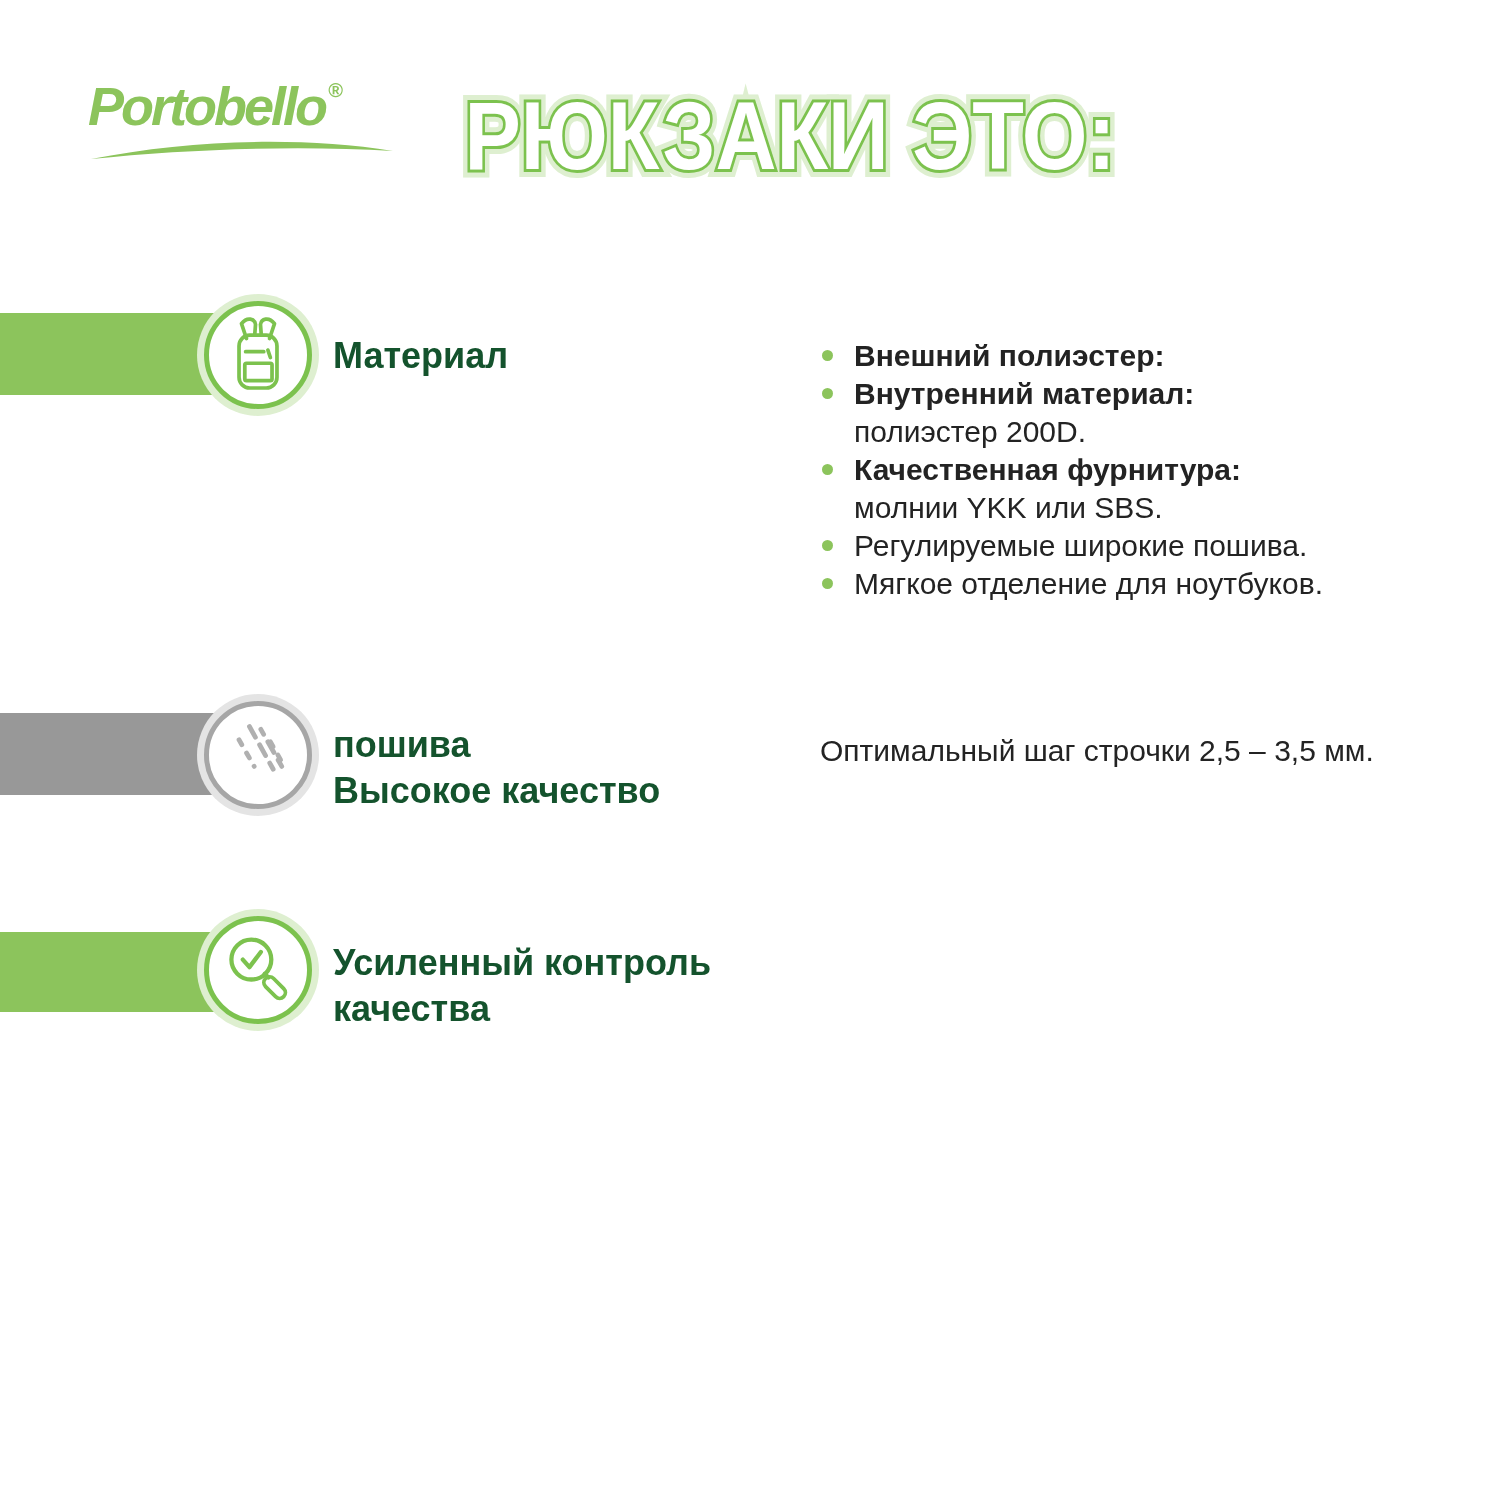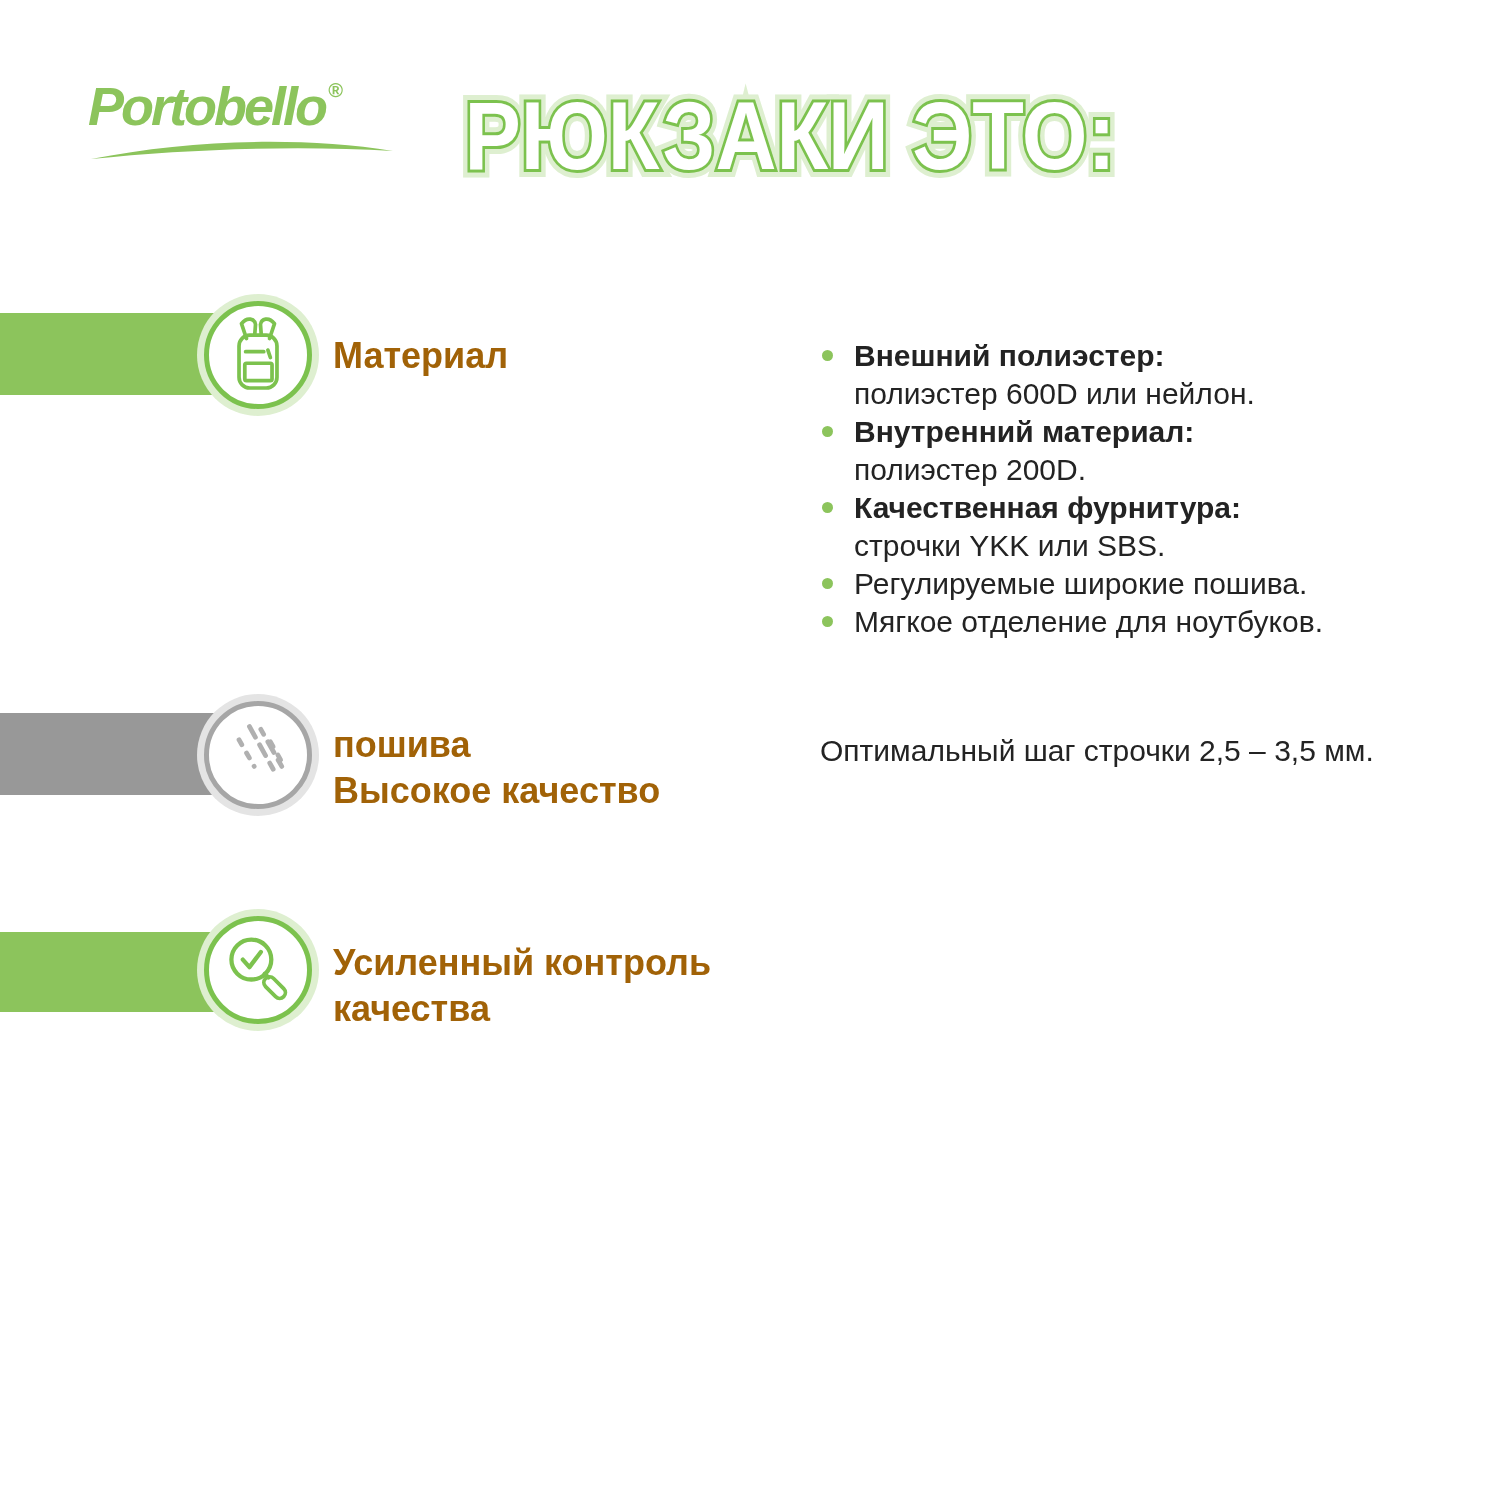--- a/index.html
+++ b/index.html
@@ -47,21 +47,21 @@
   .badge-gray  { background:#e4e4e4; }
   .badge-inner {
     width:98px; height:98px; border-radius:50%; background:#ffffff;
     display:flex; align-items:center; justify-content:center;
   }
   .badge-green .badge-inner { border:5px solid #7cc24e; }
   .badge-gray  .badge-inner { border:5px solid #a6a6a6; }
 
   .row-title {
     position:absolute; left:333px; font-weight:700; font-size:36px;
-    line-height:46px; color:#a16207; white-space:nowrap;
+    line-height:46px; color:#14532d; white-space:nowrap;
   }
   .row-title-1 { top:333px; }
   .row-title-2 { top:722px; }
   .row-title-3 { top:940px; }
 
   
   .bullets { position:absolute; left:820px; top:337px; width:620px; }
   .bullet { position:relative; padding-left:34px; font-size:30px; line-height:38px; }
   .bullet .dot {
     position:absolute; left:2px; top:13px; width:11px; height:11px;
@@ -104,31 +104,30 @@
       </svg>
     </div>
   </div>
   <div class="row-title row-title-1">
     <span>Материал</span>
   </div>
   <div class="bullets">
     <div class="bullet">
       <span class="dot"></span>
       <div><span class="b">Внешний полиэстер:</span></div>
-      <div>полиэстер 600D или нейлон.</div>
     </div>
     <div class="bullet">
       <span class="dot"></span>
       <div><span class="b">Внутренний материал:</span></div>
       <div>полиэстер 200D.</div>
     </div>
     <div class="bullet">
       <span class="dot"></span>
       <div><span class="b">Качественная фурнитура:</span></div>
-      <div>строчки YKK или SBS.</div>
+      <div>молнии YKK или SBS.</div>
     </div>
     <div class="bullet">
       <span class="dot"></span>
       <div>Регулируемые широкие пошива.</div>
     </div>
     <div class="bullet">
       <span class="dot"></span>
       <div>Мягкое отделение для ноутбуков.</div>
     </div>
   </div>

